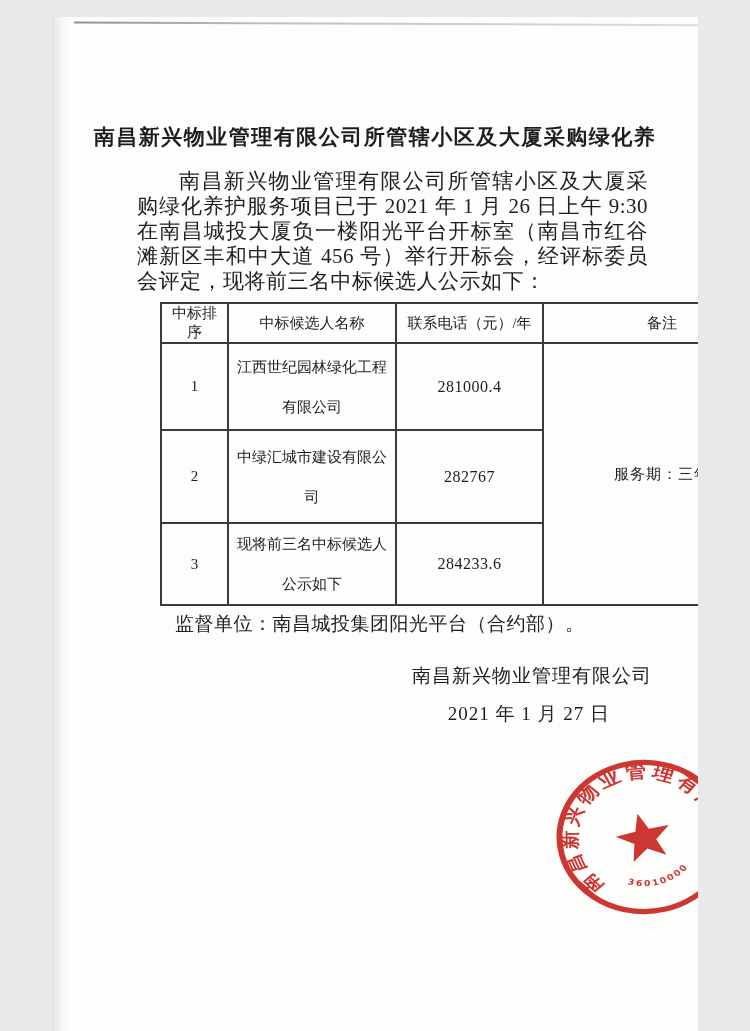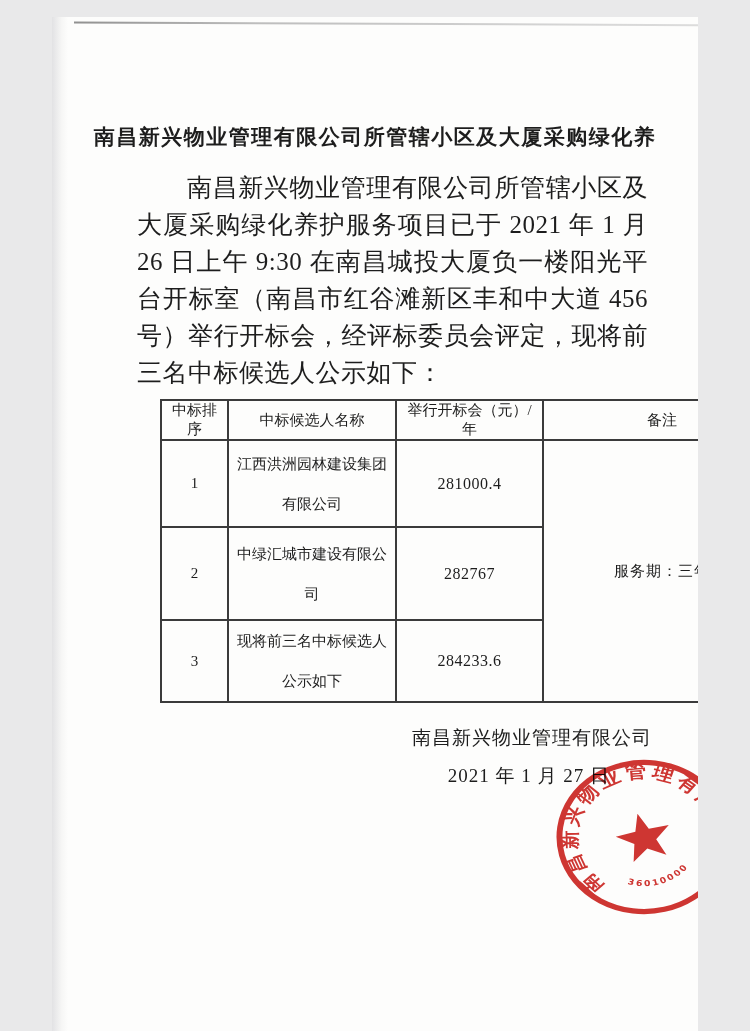--- a/index.html
+++ b/index.html
@@ -24,21 +24,21 @@
     background:linear-gradient(90deg,#e2e2e4,#f6f6f5 60%,#fdfdfc);
   }
   .title {
     margin:100px 40px 0 40px;
     text-align:center;
     font-size:21px; font-weight:700;
     line-height:40px; letter-spacing:1.5px;
   }
   .para {
     margin:12px 50px 0 85px;
-    font-size:25px; line-height:37px;
+    font-size:21px; line-height:25px;
     letter-spacing:.5px;
     text-align:justify;
     text-indent:2em;
     font-family:Liberation Serif, serif;
   }
   .bid-table {
     border-collapse:collapse;
     table-layout:fixed;
     margin:8px 0 0 108px;
     width:620px;
@@ -95,44 +95,45 @@
     <colgroup>
       <col style="width:67px">
         <col style="width:168px">
         <col style="width:147px">
         <col style="width:238px">
     </colgroup>
     <thead>
       <tr>
         <th>中标排序</th>
         <th>中标候选人名称</th>
-        <th>举行开标会（元）/年</th>
+        <th>联系电话（元）/年</th>
         <th>备注</th>
       </tr>
     </thead>
     <tbody>
       <tr class="row-1">
         <td>1</td>
-        <td class="name-cell">江西洪洲园林建设集团有限公司</td>
+        <td class="name-cell">江西世纪园林绿化工程有限公司</td>
         <td class="price-cell">281000.4</td>
         <td class="remark-cell" rowspan="3">服务期：三年</td>
       </tr>
       <tr class="row-2">
         <td>2</td>
         <td class="name-cell">中绿汇城市建设有限公司</td>
         <td class="price-cell">282767</td>
       </tr>
       <tr class="row-3">
         <td>3</td>
         <td class="name-cell">现将前三名中标候选人公示如下</td>
         <td class="price-cell">284233.6</td>
       </tr>
     </tbody>
   </table>
 
+  <p class="contact-line">监督单位：南昌城投集团阳光平台（合约部）。</p>
 
   <div class="signature">
     <div class="sig-company">南昌新兴物业管理有限公司</div>
     <div class="sig-date">2021 年 1 月 27 日</div>
   </div>
 
   <svg class="stamp" viewBox="0 0 220 220" preserveAspectRatio="none" aria-hidden="true">
     <g transform="rotate(-14 110 110)">
       <ellipse cx="110" cy="110" rx="100" ry="100" fill="none" stroke-width="7" stroke="#cc2420"></ellipse>
       <path id="seal-arc-top" d="M 53.4,166.6 A 80,80 0 1 1 166.6,166.6" fill="none"></path>

